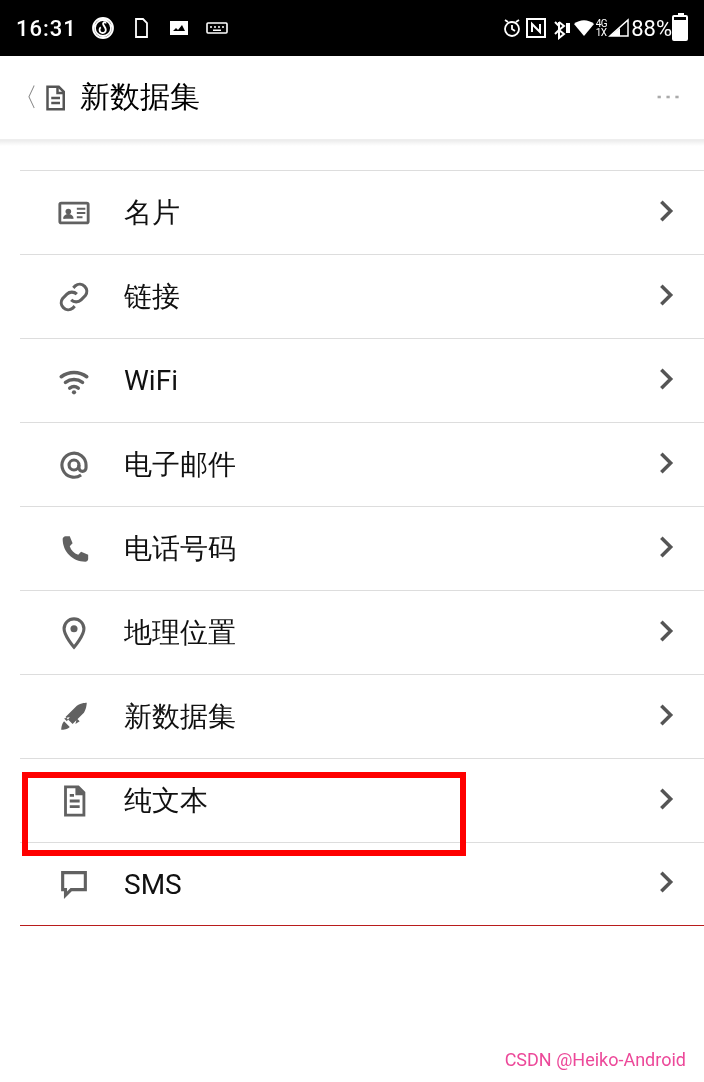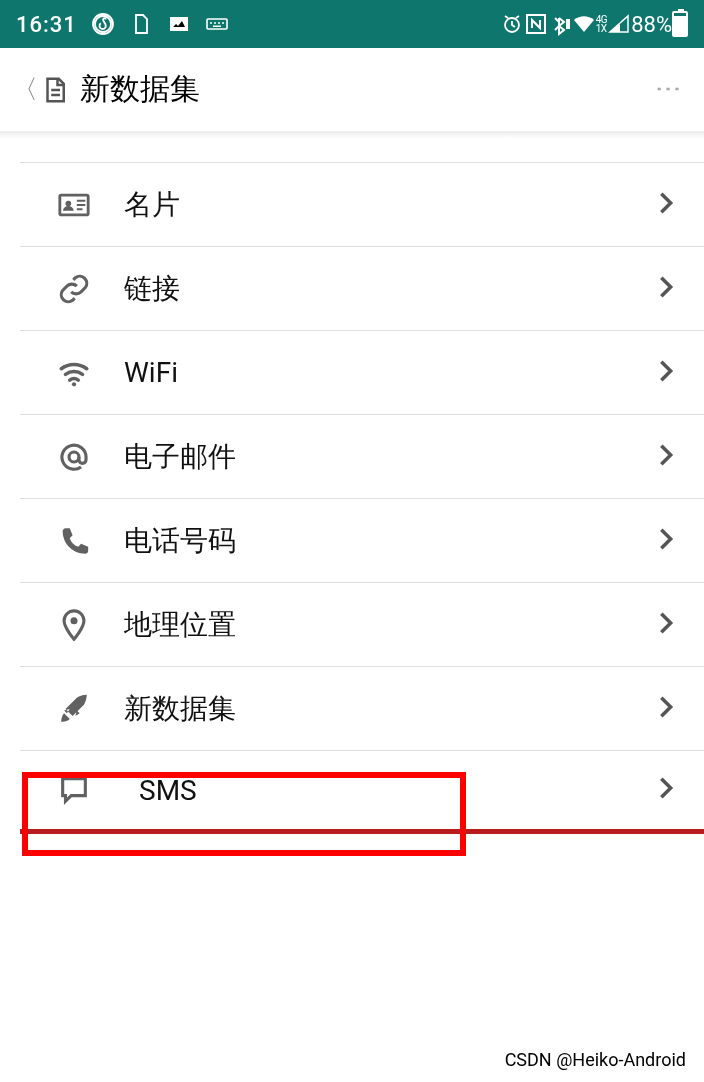--- a/index.html
+++ b/index.html
@@ -5,22 +5,22 @@
     * { margin: 0; padding: 0; box-sizing: border-box; }
     body {
       width: 704px;
       height: 1082px;
       font-family: -apple-system, "Segoe UI", Roboto, Arial, sans-serif;
       background: #fff;
       position: relative;
       overflow: hidden;
     }
     .status-bar {
-      height: 48px;
-      background: #0f766e;
+      height: 56px;
+      background: #000000;
       color: #fff;
       display: flex;
       justify-content: space-between;
       align-items: center;
       padding: 0 16px;
       font-size: 22px;
     }
     .status-left { display: flex; align-items: center; gap: 14px; }
     .status-right { display: flex; align-items: center; }
     .status-time { font-weight: 500; letter-spacing: 1px; }
@@ -48,38 +48,38 @@
     .divider-shadow { height: 6px; background: linear-gradient(to bottom, rgba(0,0,0,0.08), rgba(0,0,0,0)); }
     .list { padding: 24px 0 0 0; margin-left: 20px; }
     .list-item {
       display: flex;
       align-items: center;
       height: 84px;
       padding: 0 24px 0 36px;
       border-top: 1px solid #ddd;
       position: relative;
     }
-    .list-item:last-child { border-bottom: 5px solid #b91c1c; gap: 15px; }
+    .list-item:last-child { border-bottom: 1px solid #b91c1c; }
     .list-icon {
       width: 36px; height: 36px; margin-right: 32px;
       display: flex; align-items: center; justify-content: center;
     }
     .list-icon svg { width: 34px; height: 34px; fill: #616161; }
     .list-label { font-size: 28px; color: #111; flex: 1; }
     .list-arrow svg { width: 28px; height: 28px; fill: none; stroke: #555; stroke-width: 3; }
     .highlight-box {
       position: absolute;
       border: 6px solid red;
       left: 22px; width: 444px; top: 772px; height: 84px;
       pointer-events: none;
     }
     .watermark {
       position: absolute;
       bottom: 12px; right: 18px;
-      color: #000000; font-size: 18px;
+      color: #ec4899; font-size: 18px;
     }
   </style>
 </head>
 <body>
 
 <div class="status-bar">
   <div class="status-left">
     <span class="status-time">16:31</span>
     <span class="sicon">
         <svg viewBox="0 0 24 24">
@@ -240,20 +240,32 @@
         <svg viewBox="0 0 24 24">
           <path d="M5 15c-2 2-2 6-2 6s4 0 6-2M14 4c3-2 7-2 7-2s0 4-2 7l-8 8-5-5zM9 12l-4 1 2 2m6 2l1-4 2 2" fill="#616161"></path>
         </svg>
       </span>
     <span class="list-label">新数据集</span>
     <span class="list-arrow"><svg viewBox="0 0 24 24">
           <path d="M8 4l8 8-8 8"></path>
         </svg></span>
   </div>
 
+  <div class="list-item">
+    <span class="list-icon">
+        <svg viewBox="0 0 24 24">
+          <path d="M6 2h9l4 4v16H6z" fill="none" stroke="#616161" stroke-width="2"></path>
+          <path d="M14 2v5h5M9 12h7M9 16h7M9 8h3" stroke="#616161" stroke-width="2"></path>
+        </svg>
+      </span>
+    <span class="list-label">纯文本</span>
+    <span class="list-arrow"><svg viewBox="0 0 24 24">
+          <path d="M8 4l8 8-8 8"></path>
+        </svg></span>
+  </div>
 
   <div class="list-item">
     <span class="list-icon">
         <svg viewBox="0 0 24 24">
           <path d="M4 4h16v12H10l-4 4v-4H4z" fill="none" stroke="#616161" stroke-width="2.2"></path>
         </svg>
       </span>
     <span class="list-label">SMS</span>
     <span class="list-arrow"><svg viewBox="0 0 24 24">
           <path d="M8 4l8 8-8 8"></path>

